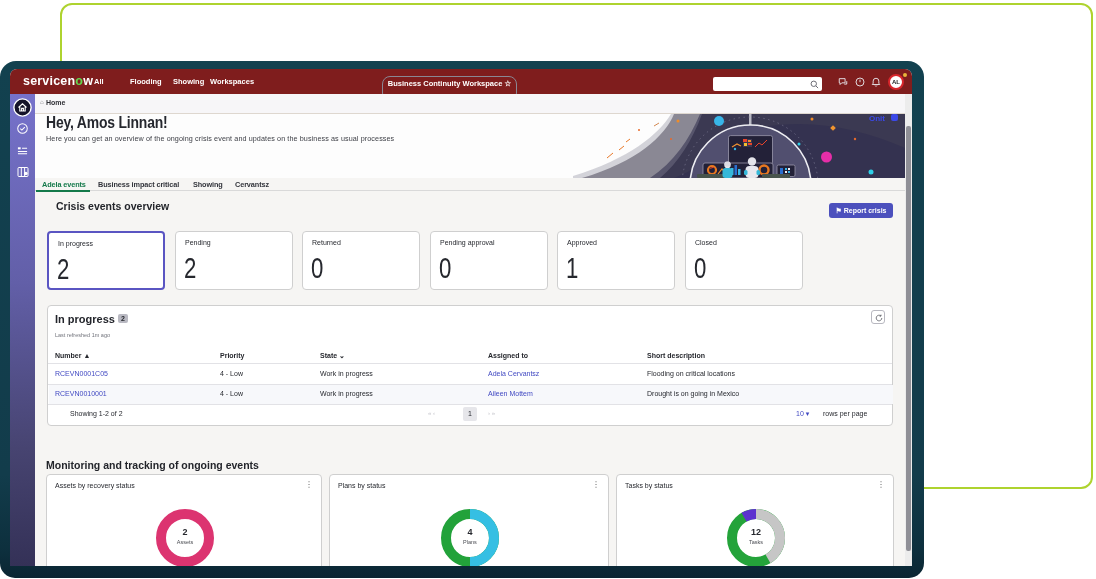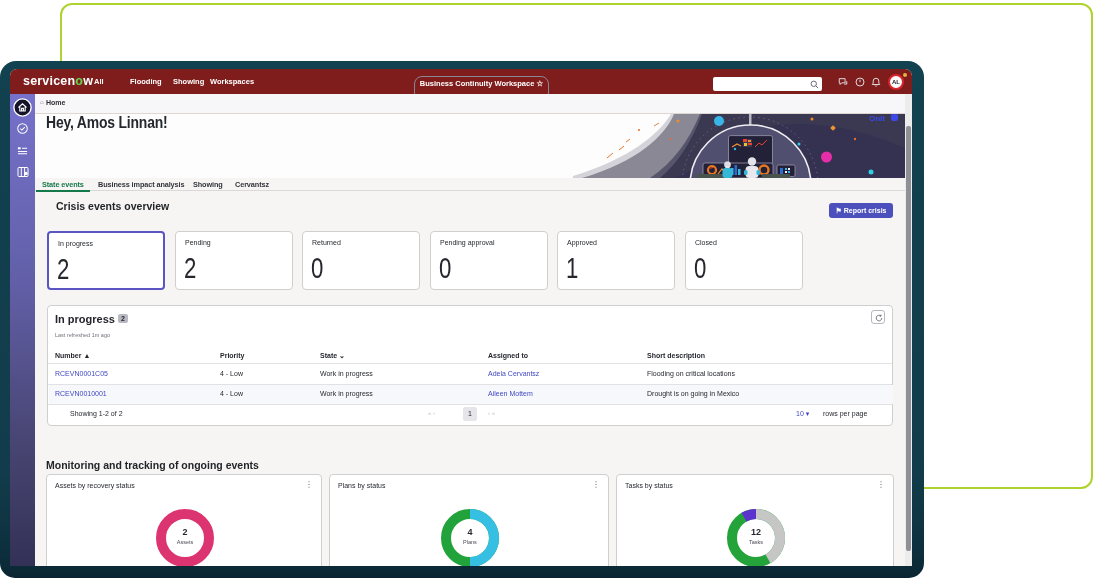--- a/index.html
+++ b/index.html
@@ -14,21 +14,21 @@
   #frame { left:0; top:61px; width:924px; height:517px; background:linear-gradient(180deg,#12414f 0%, #123c4b 80%, #0d2f3d 95%, #0a2532 100%); border-radius:16px 16px 15px 15px; overflow:hidden; }
 
   
   #win { left:10px; top:8px; width:902px; height:497px; background:#f6f5f3; border-radius:7px 7px 0 0; overflow:hidden; }
 
   
   #topnav { left:0; top:0; width:902px; height:25px; background:#7f1d1d; }
   .navitem { position:absolute; top:8px; color:#ffffff; font-size:7.5px; font-weight:bold; }
   #logo { left:13px; top:5px; font-size:12.5px; font-weight:bold; color:#fff; letter-spacing:0.2px; }
   #logo .green { color:#62d84e; }
-  #wspill { left:404px; top:7px; width:135px; height:25px; border:1px solid #8a8793; border-radius:8px; color:#fff; font-size:7.5px; font-weight:bold; text-align:center; line-height:13px; }
+  #wspill { left:372px; top:7px; width:135px; height:25px; border:1px solid #8a8793; border-radius:8px; color:#fff; font-size:7.5px; font-weight:bold; text-align:center; line-height:13px; }
   #searchbar { left:703px; top:8px; width:109px; height:14px; background:#fff; border-radius:2px; }
   #avatar { left:878px; top:5px; width:16px; height:16px; border-radius:50%; background:#fff; border:2px solid #d8262c; color:#222; font-size:6px; font-weight:bold; text-align:center; line-height:12px; }
 
   
   #sidebar { left:0; top:25px; width:25px; height:472px; background:linear-gradient(180deg,#7672cb 0%, #625fa8 40%, #474471 75%, #343157 100%); }
 
   
   #main { left:25px; top:25px; width:877px; height:472px; background:#f6f5f3; }
 
   
@@ -187,24 +187,25 @@
             <circle cx="267.5" cy="43" r="5.5" fill="#e62ea8"></circle>
             <rect x="272" y="12" width="4" height="4" fill="#f0952f" transform="rotate(45 274 14)"></rect>
             <circle cx="240" cy="30" r="1.5" fill="#2ed0e8"></circle>
             <circle cx="312" cy="58" r="2.5" fill="#2ed0e8"></circle>
             <circle cx="253" cy="5" r="1.5" fill="#f08c28"></circle>
             <circle cx="296" cy="25" r="1.2" fill="#e86a2a"></circle>
             <text x="310" y="7" font-size="8" font-weight="bold" fill="#3b49e8" font-family="Liberation Sans">Onit</text>
             <rect x="332" y="0" width="7" height="7" rx="2" fill="#3b49e8"></rect>
           </svg>
           <div class="abs" id="hey">Hey, Amos Linnan!</div>
+          <div class="abs" id="heysub">Here you can get an overview of the ongoing crisis event and updates on the business as usual processes</div>
         </div>
         <div class="abs" id="tabs">
-          <div class="tab" id="tab1">State events</div>
-          <div class="tab" style="left:63px;">Business impact analysis</div>
+          <div class="tab" id="tab1">Adela events</div>
+          <div class="tab" style="left:63px;">Business impact critical</div>
           <div class="tab" style="left:158px;">Showing</div>
           <div class="tab" style="left:200px;">Cervantsz</div>
           <div id="tabline"></div>
         </div>
         <div class="abs" id="content">
           <h2 class="sect" style="left:21px; top:8px;">Crisis events overview</h2>
           <div class="abs" id="btn-report">⚑ Report crisis</div>
 
           <div class="card statcard" style="left:12px; border:2px solid #5a55c2;">
               <div class="lbl">In progress</div>

